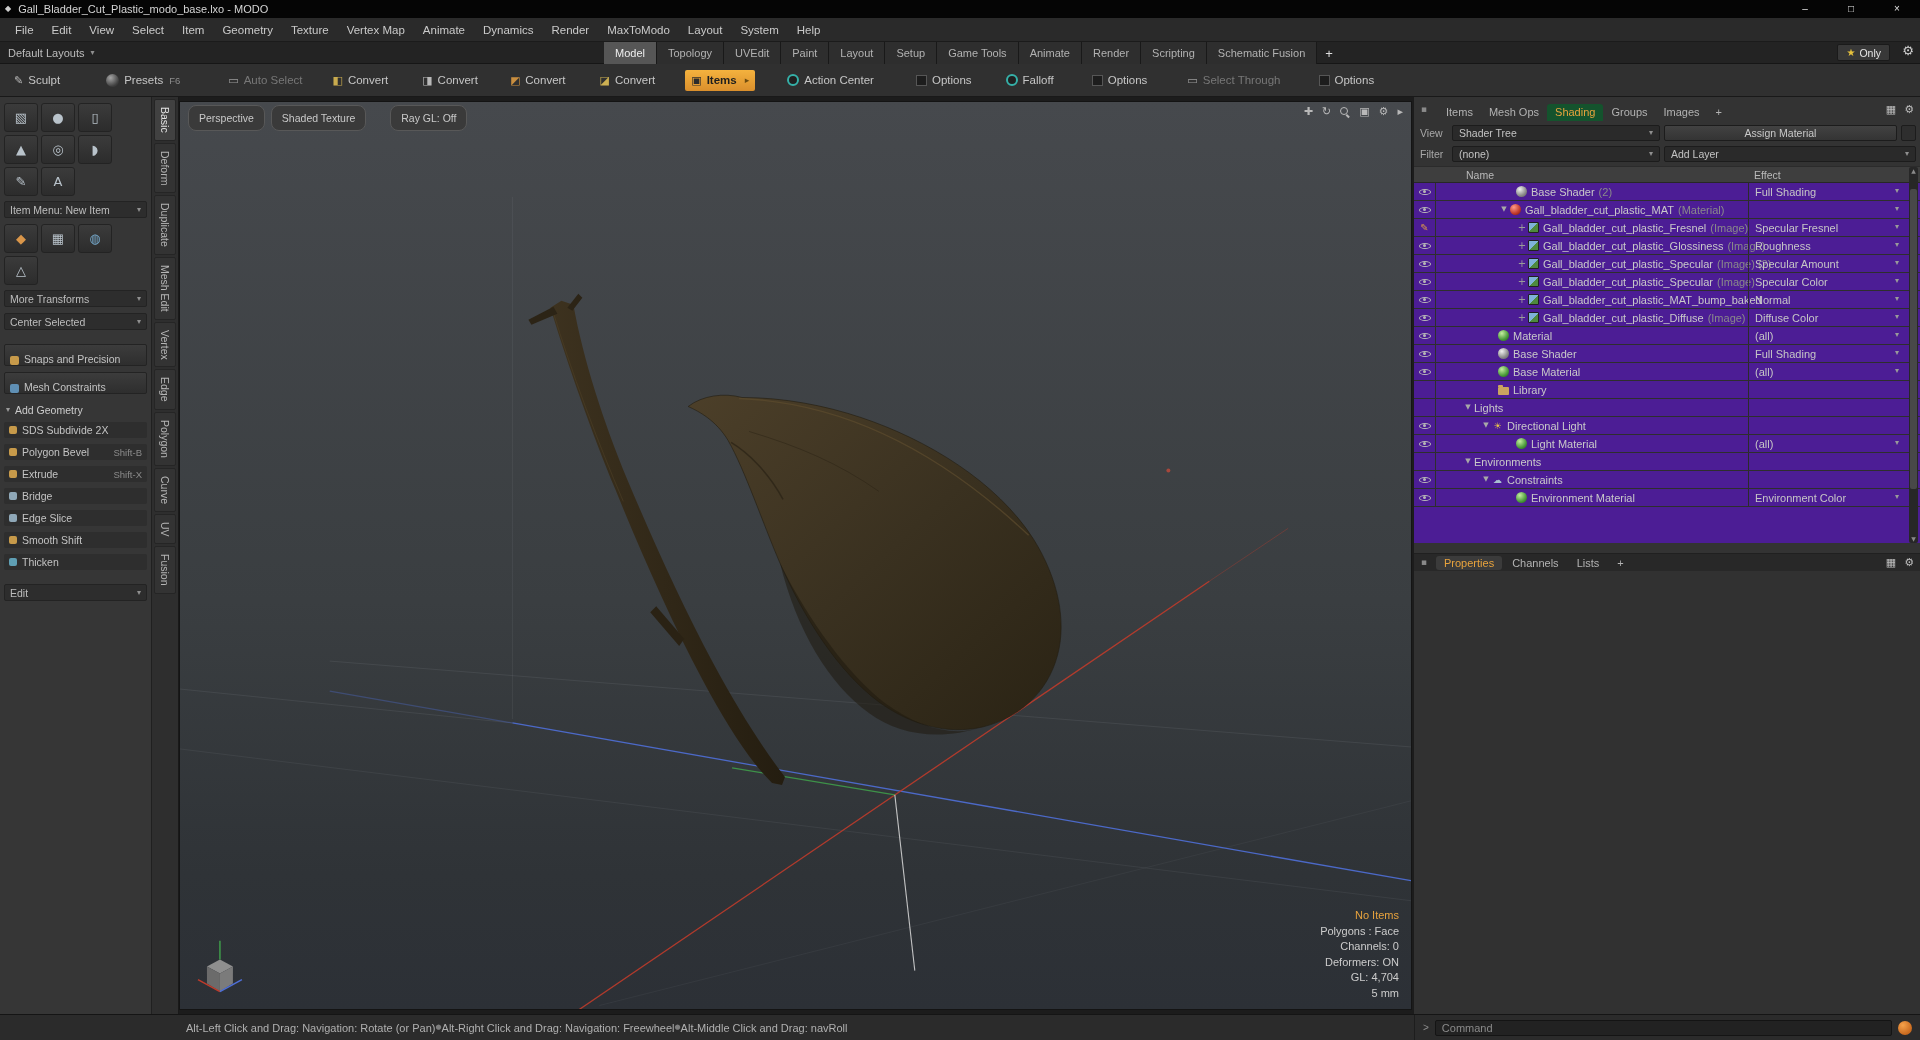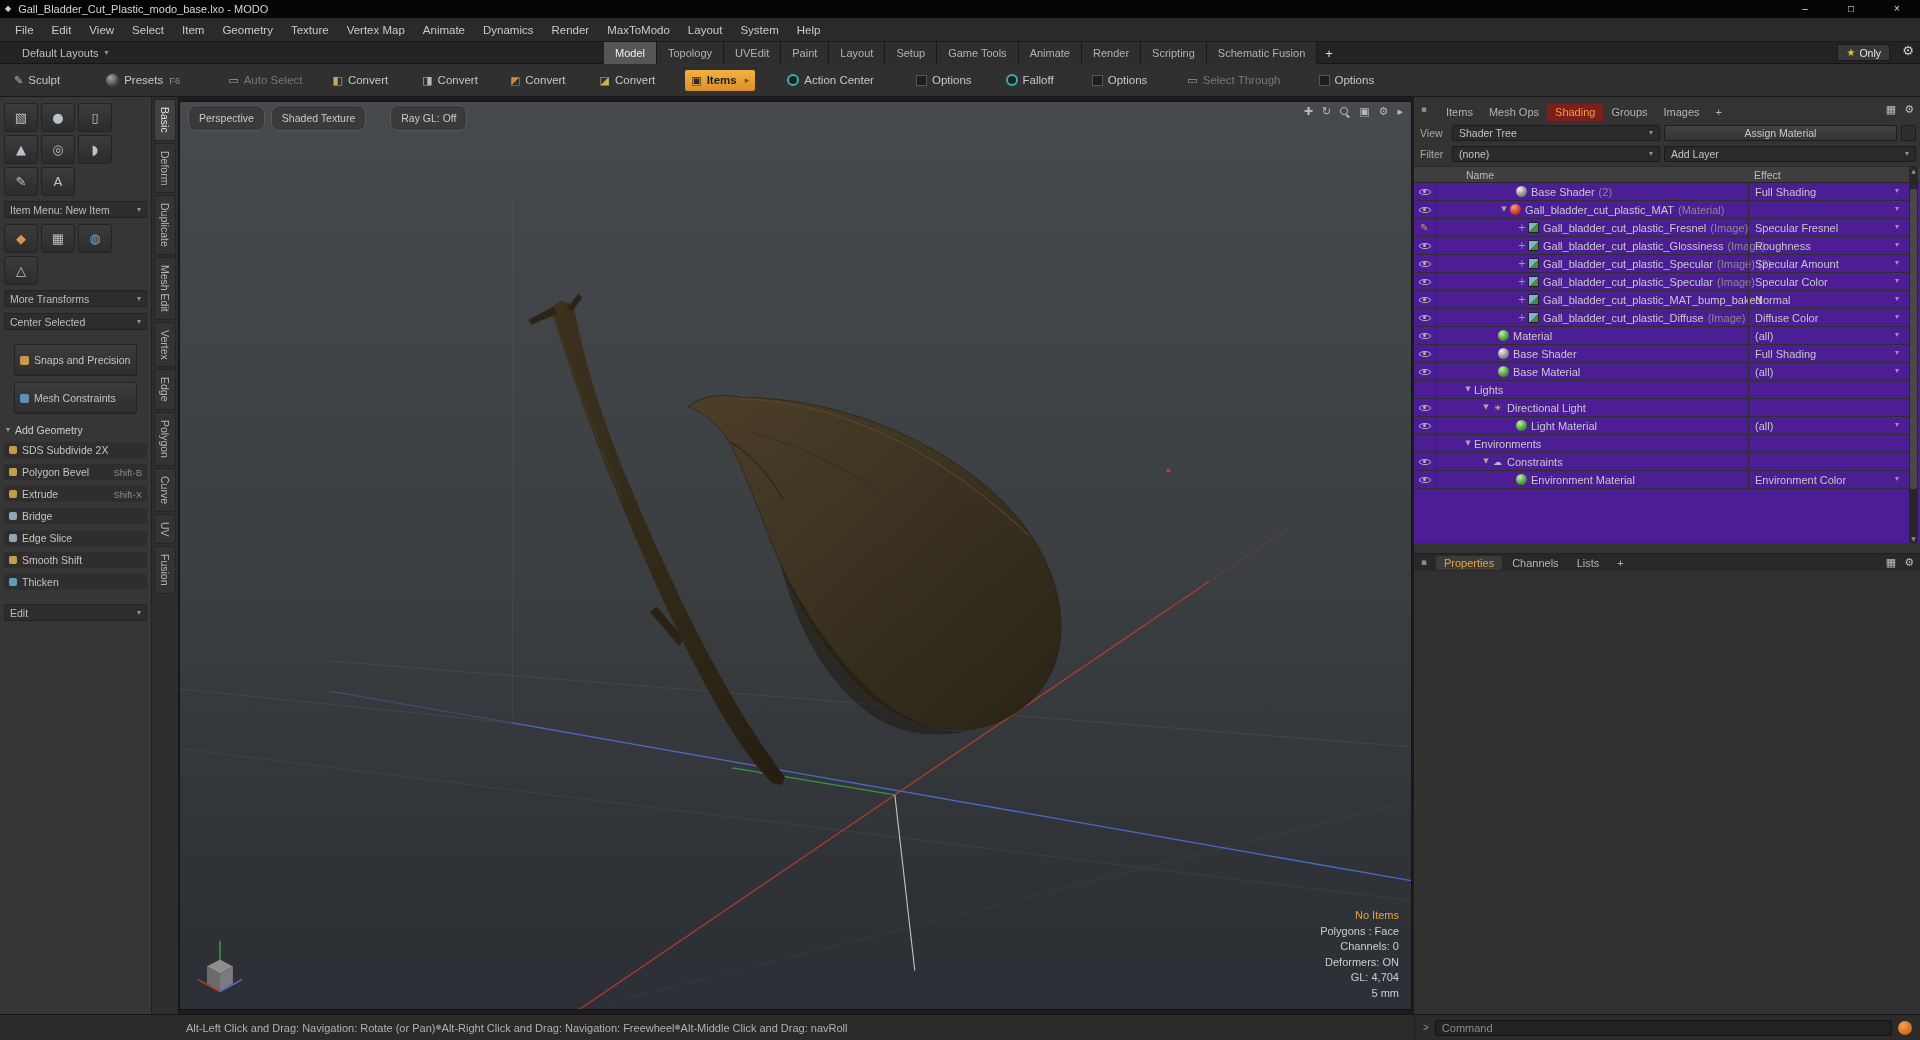--- a/index.html
+++ b/index.html
@@ -13,21 +13,21 @@
   #app-icon{margin:0 7px 0 5px;font-size:8px;color:#cfcfcf;}
   #win-controls{margin-left:auto;display:flex;height:18px;}
   .win-btn{width:46px;text-align:center;line-height:17px;font-size:10px;color:#e0e0e0;}
 
   
   #menubar{position:absolute;top:18px;left:0;right:0;height:24px;background:#2a2a2a;border-bottom:1px solid #1b1b1b;display:flex;align-items:center;padding-left:6px;}
   .menu-item{padding:0 9px;font-size:11.5px;color:#cacaca;}
 
   
   #layoutbar{position:absolute;top:42px;left:0;right:0;height:22px;background:#232323;border-bottom:1px solid #161616;}
-  #layouts-dd{position:absolute;left:22px;top:0;height:22px;display:flex;align-items:center;gap:6px;font-size:11px;color:#bdbdbd;}
+  #layouts-dd{position:absolute;left:8px;top:0;height:22px;display:flex;align-items:center;gap:6px;font-size:11px;color:#bdbdbd;}
   #ltabs{position:absolute;left:604px;top:0;height:22px;display:flex;}
   .ltab{display:flex;align-items:center;padding:8px 11px;font-size:11px;color:#b2b2b2;background:#2e2e2e;border-right:1px solid #191919;}
   .ltab.active{background:#565656;color:#efefef;}
   .ltab.add{background:transparent;border-right:none;color:#dedede;font-size:13px;padding:0 8px;}
   #only-btn{position:absolute;right:30px;top:2px;height:17px;display:flex;align-items:center;gap:4px;padding:0 8px;background:#383838;border:1px solid #1a1a1a;border-radius:2px;font-size:10.5px;color:#e6e6e6;}
   #only-btn .star{color:#e8c33d;font-size:10px;}
   #layout-gear{position:absolute;right:6px;top:2px;font-size:13px;color:#cfcfcf;}
 
   
   #toolbar{position:absolute;top:64px;left:0;right:0;height:33px;background:#303030;border-bottom:1px solid #191919;display:flex;align-items:center;}
@@ -43,21 +43,21 @@
   .ti-convert-1-icon{color:#c9ab4e}.ti-convert-2-icon{color:#b9b9b9}.ti-convert-3-icon{color:#c98e3f}.ti-convert-4-icon{color:#cdb052}
   .ti-pen-icon{color:#b5b5b5}.ti-select-square-icon{color:#9a9a9a}.ti-items-cube-icon{color:#2c2c2c}
 
   
   #sidebar{position:absolute;top:97px;left:0;width:152px;bottom:26px;background:#363636;border-right:1px solid #202020;padding:4px 2px;}
   .sgrid{display:flex;flex-wrap:wrap;gap:3px;margin:2px 2px 5px;}
   .sicon{width:34px;height:29px;background:linear-gradient(#3b3b3b,#2c2c2c);border:1px solid #232323;border-radius:3px;display:flex;align-items:center;justify-content:center;font-size:13px;color:#b9c3cb;}
   .sicon.warm{color:#d9964a}.sicon.globe{color:#7ab0d4}
   .sdrop{height:17px;margin:0 2px 6px;background:#2d2d2d;border:1px solid #232323;border-radius:2px;display:flex;align-items:center;font-size:10.5px;color:#bdbdbd;padding:0 5px;}
   .sdrop .arr{margin-left:auto;font-size:8px;color:#8f8f8f;}
-  .stoggle{height:32px;margin:0 12px 6px;background:linear-gradient(#3c3c3c,#2e2e2e);border:1px solid #232323;border-radius:2px;display:flex;align-items:center;gap:5px;font-size:10.5px;color:#c3c3c3;padding:0 5px;}
+  .stoggle{height:22px;margin:0 2px 6px;background:linear-gradient(#3c3c3c,#2e2e2e);border:1px solid #232323;border-radius:2px;display:flex;align-items:flex-end;gap:5px;font-size:10.5px;color:#c3c3c3;padding:0 5px;}
   .stoggle .tic{width:9px;height:9px;border-radius:2px;flex:none;}
   .sheader{display:flex;align-items:center;gap:5px;font-size:10.5px;color:#cdcdcd;margin:10px 4px 6px;}
   .sheader .arr{font-size:8px;color:#9a9a9a;}
   .sbtn{height:16px;margin:0 2px 6px;background:#2e2e2e;border-radius:2px;display:flex;align-items:center;gap:5px;font-size:10.5px;color:#c3c3c3;padding:0 5px;}
   .sbtn .dot{width:8px;height:8px;border-radius:2px;flex:none;}
   .sbtn .sc{margin-left:auto;color:#8b8b8b;font-size:9.5px;}
   #edit-dd{margin-top:14px;}
 
   
   #vtabs{position:absolute;top:97px;left:152px;width:27px;bottom:26px;background:#2e2e2e;border-right:1px solid #191919;display:flex;flex-direction:column;padding:2px 2px;gap:2px;}
@@ -74,21 +74,21 @@
   .mag{width:10px;height:10px;position:relative;display:inline-block;}
   .mag::before{content:"";position:absolute;left:0;top:0;width:6px;height:6px;border:1.5px solid #b8b8b8;border-radius:50%;}
   .mag::after{content:"";position:absolute;left:7px;top:7px;width:4px;height:1.5px;background:#b8b8b8;transform:rotate(45deg);transform-origin:0 0;}
   #vp-stats{position:absolute;right:12px;bottom:8px;text-align:right;font-size:11px;line-height:15.5px;color:#cccccc;}
   #vp-stats .hl{color:#e8a33d;}
 
   
   #rightpanel{position:absolute;left:1414px;top:97px;width:506px;bottom:26px;background:#333;}
   #rtabs{position:absolute;top:5px;left:0;right:0;height:19px;display:flex;align-items:flex-end;padding-left:24px;}
   .rtab{font-size:11px;color:#b3b3b3;padding:2px 8px 3px;}
-  .rtab.active{color:#e8a33d;background:#7f1d1d;border-radius:3px 3px 0 0;margin-top:40px;}
+  .rtab.active{color:#e8a33d;background:#14532d;border-radius:3px 3px 0 0;margin-top:40px;}
   #rtab-corner{position:absolute;left:7px;top:8px;font-size:9px;color:#8a8a8a;}
   #rtab-icons{position:absolute;right:6px;top:7px;display:flex;gap:8px;font-size:11px;color:#bdbdbd;}
   .prow{position:absolute;left:0;right:0;height:19px;display:flex;align-items:center;gap:4px;padding:0 4px;}
   #viewrow{top:26px;} #filterrow{top:47px;}
   .plabel{width:30px;font-size:10.5px;color:#a8a8a8;text-align:left;flex:none;padding-left:2px;}
   .pdd{height:16px;background:#2a2a2a;border:1px solid #1c1c1c;border-radius:2px;display:flex;align-items:center;font-size:10.5px;color:#c3c3c3;padding:0 6px;}
   .pdd .arr{margin-left:auto;font-size:8px;color:#8f8f8f;padding-left:8px;}
   .pdd.w1{width:208px;flex:none;} .pdd.grow{flex:1;}
   .pbtn{height:16px;flex:1;background:linear-gradient(#424242,#343434);border:1px solid #1c1c1c;border-radius:2px;display:flex;align-items:center;justify-content:center;font-size:10.5px;color:#c9c9c9;}
   .pbox{width:15px;height:16px;background:#2e2e2e;border:1px solid #1c1c1c;border-radius:2px;flex:none;}
@@ -619,20 +619,27 @@
             <span class="eye"></span>
           </span>
           <span style="width: 62px; flex: 0 0 auto;"></span>
           <span class="ticn sphere-green"></span>
           <span class="nm">Base Material</span>
           <span class="eff">(all)</span>
           <span class="rarr glyph">▾</span>
         </div>
         <div class="trow">
           <span class="leftcell"></span>
+          <span style="width: 62px; flex: 0 0 auto;"></span>
+          <span class="ticn folder"></span>
+          <span class="nm">Library</span>
+          <span class="eff"></span>
+        </div>
+        <div class="trow">
+          <span class="leftcell"></span>
           <span style="width: 26px; flex: 0 0 auto;"></span>
           <span class="exp glyph">▼</span>
           <span class="nm">Lights</span>
           <span class="eff"></span>
         </div>
         <div class="trow">
           <span class="leftcell">
             <span class="eye"></span>
           </span>
           <span style="width: 44px; flex: 0 0 auto;"></span>

